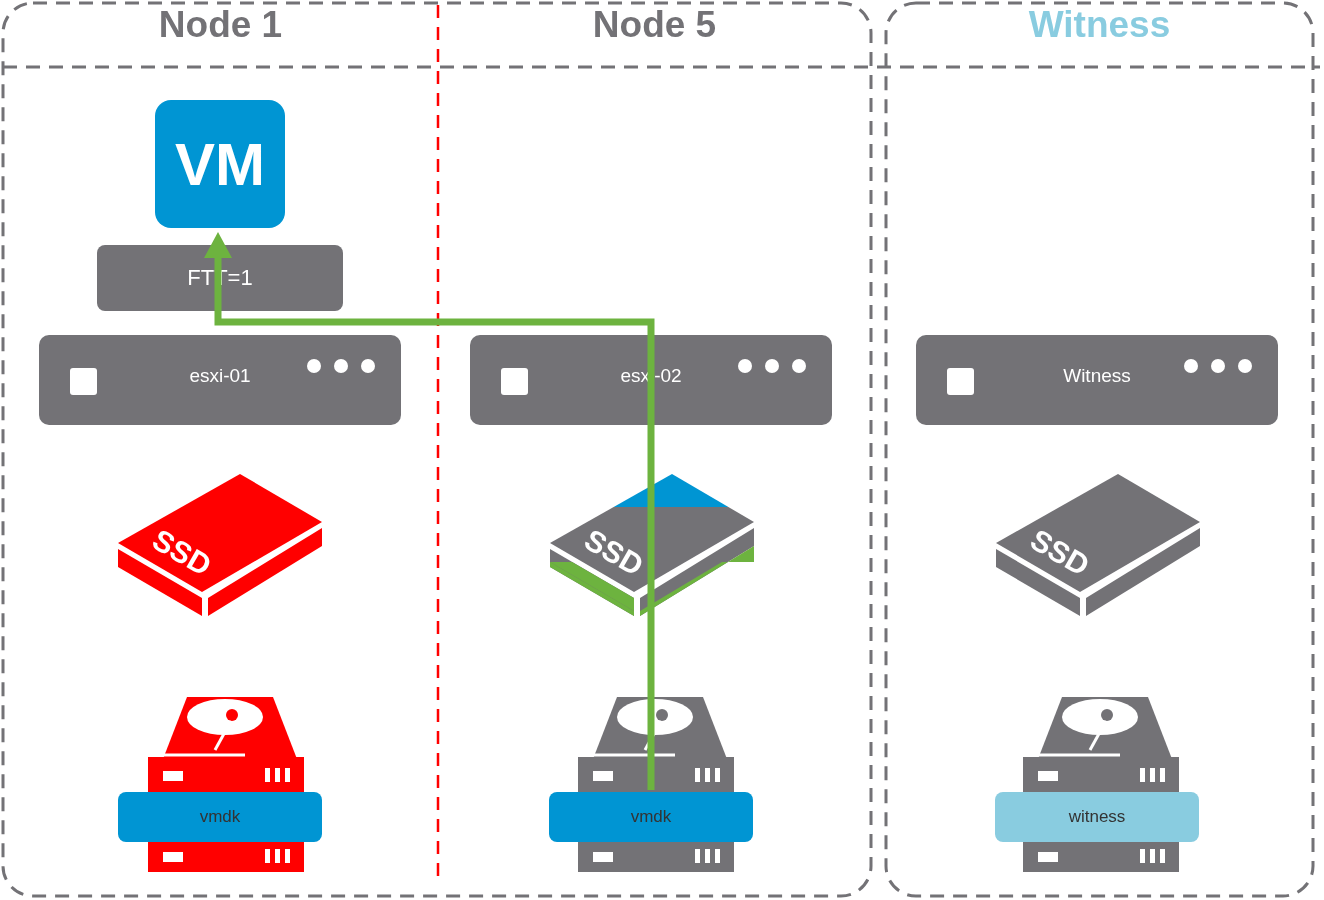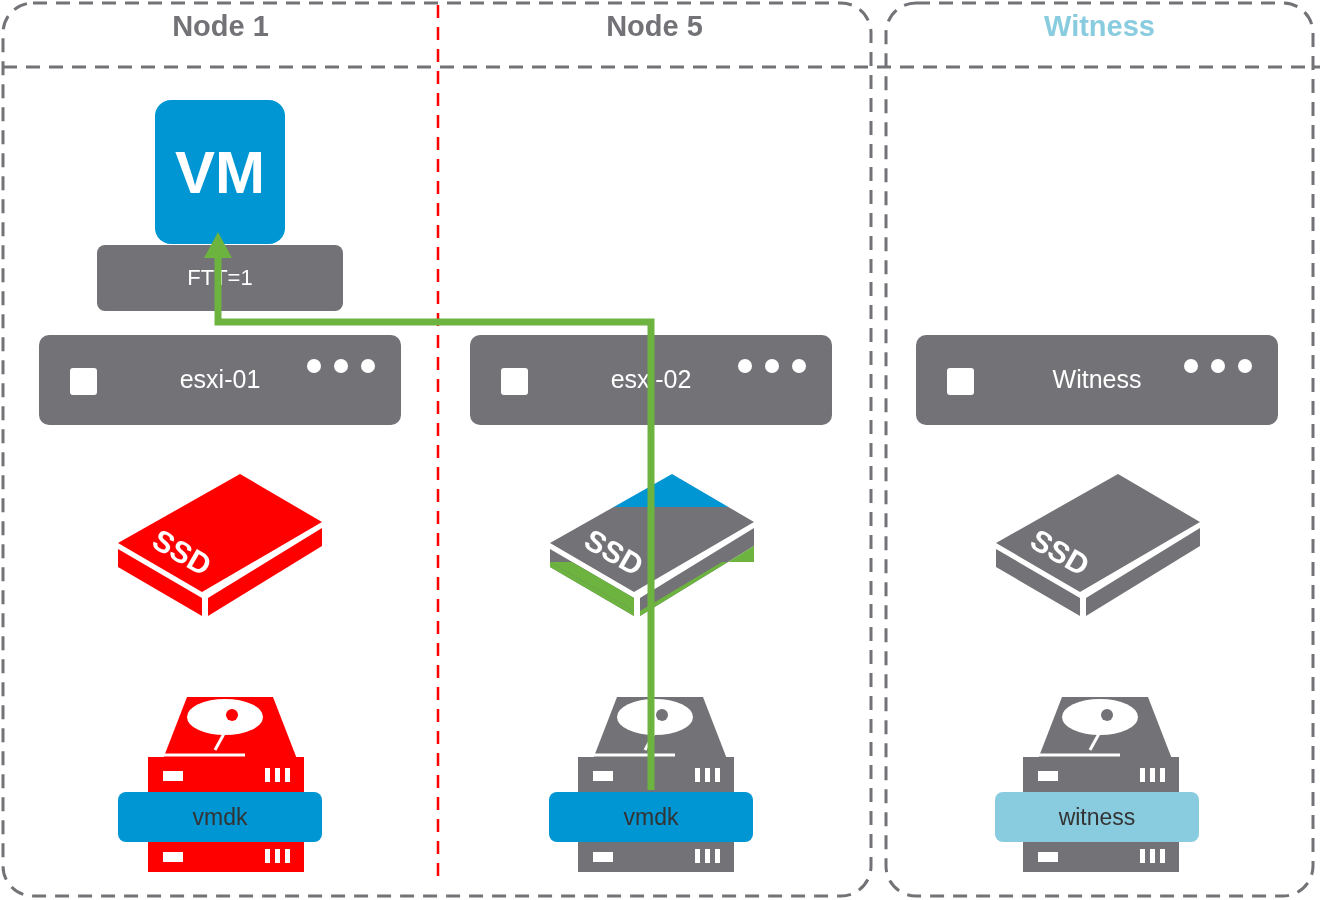--- a/index.html
+++ b/index.html
@@ -1,37 +1,37 @@
 <!DOCTYPE html>
 <html><head>
 <meta charset="utf-8">
 <style>
   html, body { margin: 0; padding: 0; background: #ffffff; }
   body { width: 1324px; height: 900px; position: relative; overflow: hidden;
          font-family: "Liberation Sans", sans-serif; }
   .abs { position: absolute; }
-  .region-title { position: absolute; top: 10px; font-size: 29px; font-weight: bold;
+  .region-title { position: absolute; top: 4px; font-size: 37px; font-weight: bold;
                   text-align: center; color: #737276; }
-  .vm-box { position: absolute; left: 155px; top: 100px; width: 130px; height: 144px;
+  .vm-box { position: absolute; left: 155px; top: 100px; width: 130px; height: 128px;
             background: #0095d3; border-radius: 16px; color: #fff; font-weight: bold;
             font-size: 60px; display: flex; align-items: center; justify-content: center; }
   .ftt-box { position: absolute; left: 97px; top: 245px; width: 246px; height: 66px;
              background: #737276; border-radius: 8px; color: #fff; font-size: 22px;
              display: flex; align-items: center; justify-content: center; }
   .host { position: absolute; top: 335px; width: 362px; height: 90px; background: #737276;
           border-radius: 10px; }
   .host .sq { position: absolute; left: 31px; top: 33px; width: 27px; height: 27px;
               background: #fff; border-radius: 3px; }
   .host .label { position: absolute; left: 0; right: 0; top: 30px; text-align: center;
-                 color: #fff; font-size: 25px; }
+                 color: #fff; font-size: 19px; }
   .host .dots { position: absolute; right: 26px; top: 24px; display: flex; gap: 13px; }
   .host .dot { width: 14px; height: 14px; border-radius: 50%; background: #fff; }
   .disk-label { position: absolute; top: 792px; width: 204px; height: 50px; border-radius: 8px;
                 display: flex; align-items: center; justify-content: center;
-                font-size: 23px; color: #333; }
+                font-size: 17px; color: #333; }
 </style>
 </head>
 <body>
 
 <svg class="abs" style="left:0;top:0" width="1324" height="900">
   <rect x="3" y="3" width="868" height="893" rx="30" ry="30" fill="none" stroke="#737276" stroke-width="3" stroke-dasharray="14,9"></rect>
   <rect x="886" y="3" width="427" height="893" rx="30" ry="30" fill="none" stroke="#737276" stroke-width="3" stroke-dasharray="14,9"></rect>
   <line x1="3" y1="67" x2="1320" y2="67" stroke="#737276" stroke-width="3" stroke-dasharray="14,9"></line>
   <line x1="438" y1="5" x2="438" y2="880" stroke="#ff0000" stroke-width="2.5" stroke-dasharray="13,9"></line>
 </svg>

